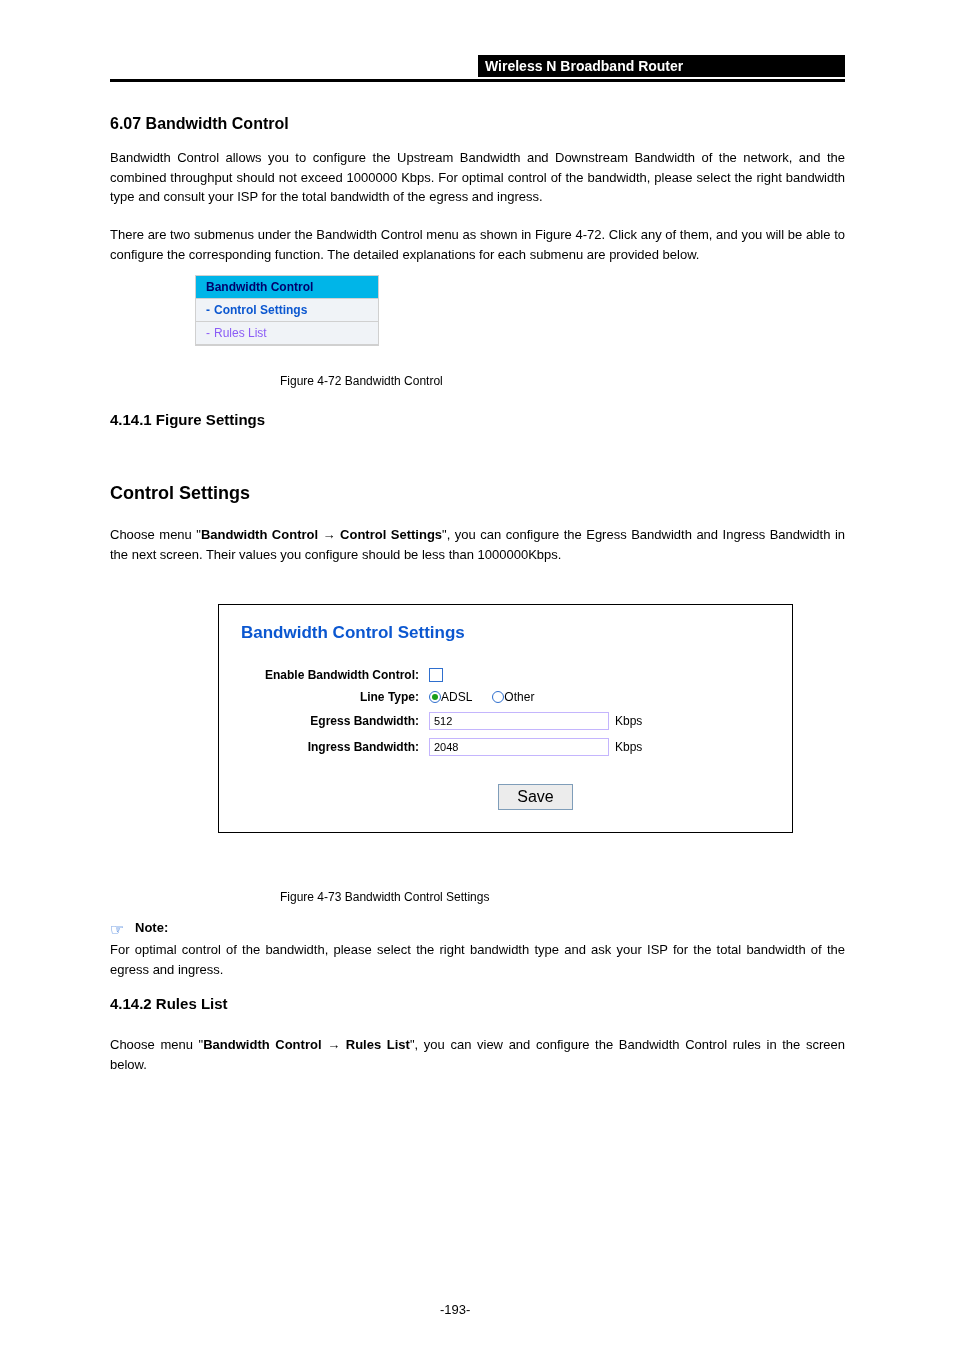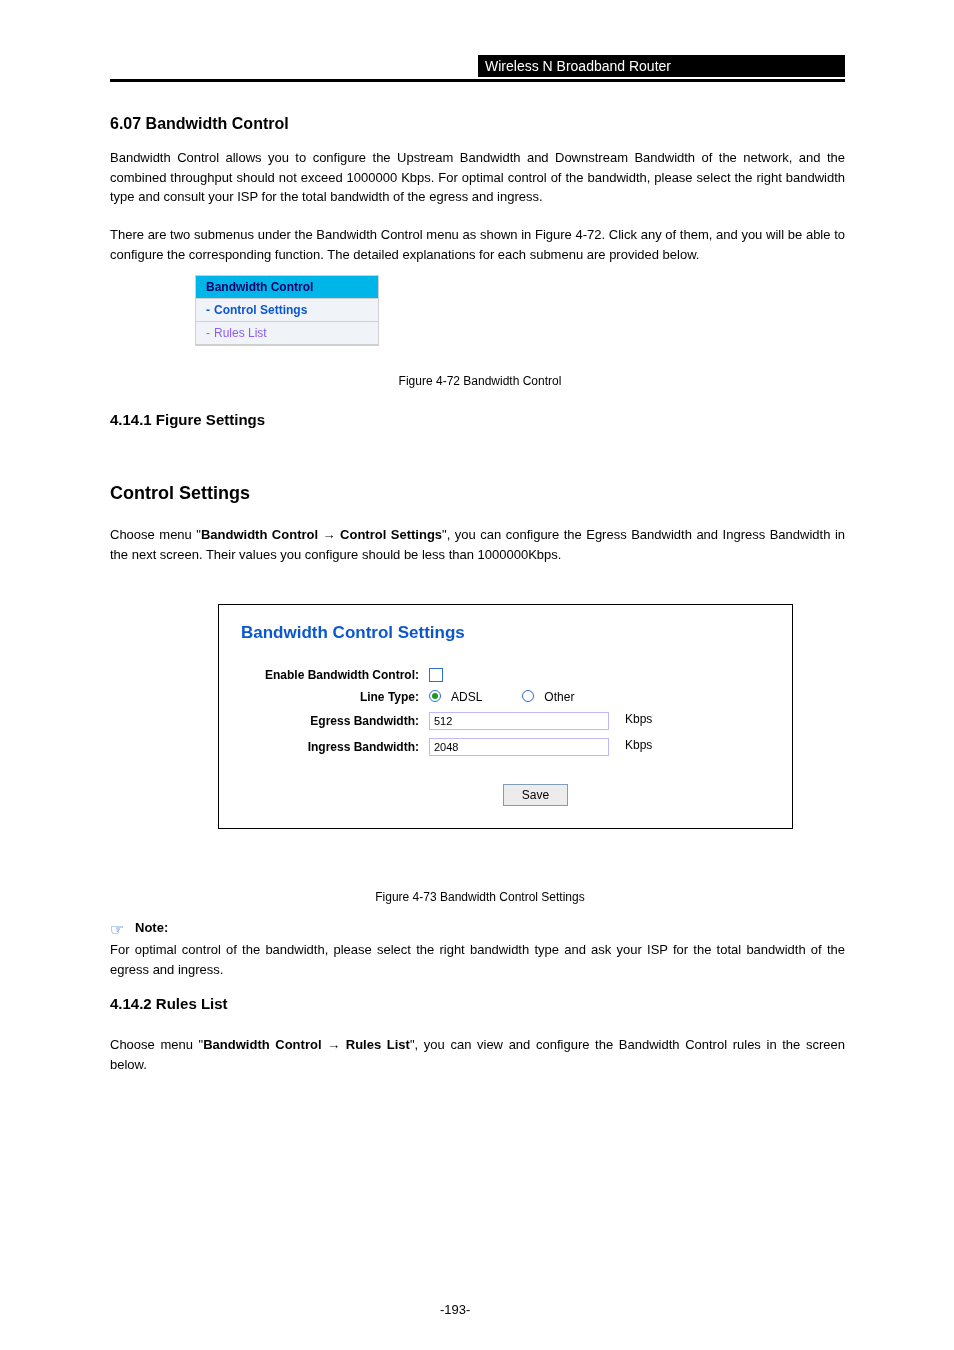--- a/index.html
+++ b/index.html
@@ -18,21 +18,21 @@
       left: 478px;
       width: 367px;
       height: 22px;
       background: #000;
     }
     .header-text {
       position: absolute;
       top: 58px;
       left: 485px;
       font-size: 14px;
-      font-weight: normal;
+      font-weight: bold;
       color: #fff;
     }
     .header-underline {
       position: absolute;
       top: 79px;
       left: 110px;
       width: 735px;
       height: 3px;
       background: #000;
     }
@@ -65,21 +65,20 @@
       background: #f0f3f7;
       padding: 4px 10px;
       color: #8b5cf6;
       border-bottom: 1px solid #d0d0d0;
     }
     .menu-item.active { color: #0b57d0; font-weight: bold; }
     .menu-item .dash { margin-right: 4px; }
     .figure-caption {
       position: absolute;
       font-size: 12px;
-      text-align: center;
       width: 400px;
     }
     .settings-panel {
       position: absolute;
       top: 604px;
       left: 218px;
       width: 575px;
       border: 1px solid #000;
       padding: 18px 22px 22px 22px;
       background: #fff;
@@ -95,38 +94,38 @@
       align-items: center;
       margin-bottom: 8px;
       font-size: 12px;
     }
     .panel-label {
       width: 188px;
       text-align: right;
       font-weight: bold;
       padding-right: 10px;
     }
-    .panel-field { display: flex; gap: 10px; }
+    .panel-field { display: flex; align-items: center; }
     .checkbox-icon {
       width: 14px; height: 14px; border: 1px solid #2f6fce; background: #fff;
       display: inline-block;
     }
     .radio-icon {
       width: 12px; height: 12px; border: 1px solid #2f6fce; border-radius: 50%;
       display: inline-flex; align-items: center; justify-content: center;
     }
     .radio-dot { width: 6px; height: 6px; background: #1a9e1a; border-radius: 50%; }
     .text-input {
       border: 1px solid #c4b5fd; height: 18px; width: 180px; padding: 0 4px;
       font-size: 11px; font-family: Arial, sans-serif;
     }
     .unit { font-size: 12px; margin-left: 6px; }
     .save-button {
       border: 1px solid #7f9db9; background: #ececec; padding: 3px 18px;
-      font-size: 12px; font-family: Arial, sans-serif; cursor: pointer;
+      font-size: 16px; font-family: Arial, sans-serif; cursor: pointer;
       margin-top: 20px;
     }
     .save-row { text-align: center; padding-left: 60px; }
     .note-icon {
       position: absolute;
       top: 920px;
       left: 110px;
       color: #0b57d0;
       font-size: 16px;
     }

